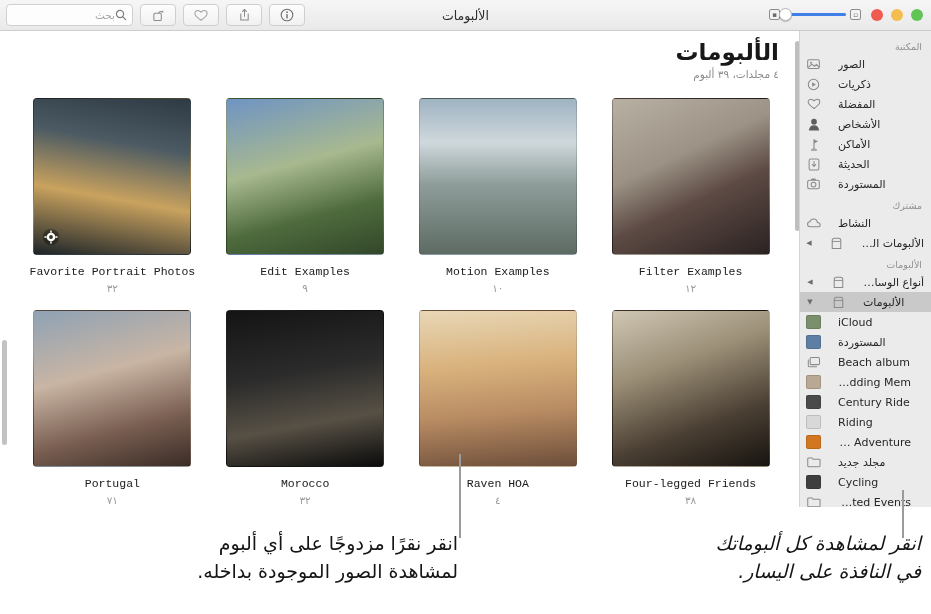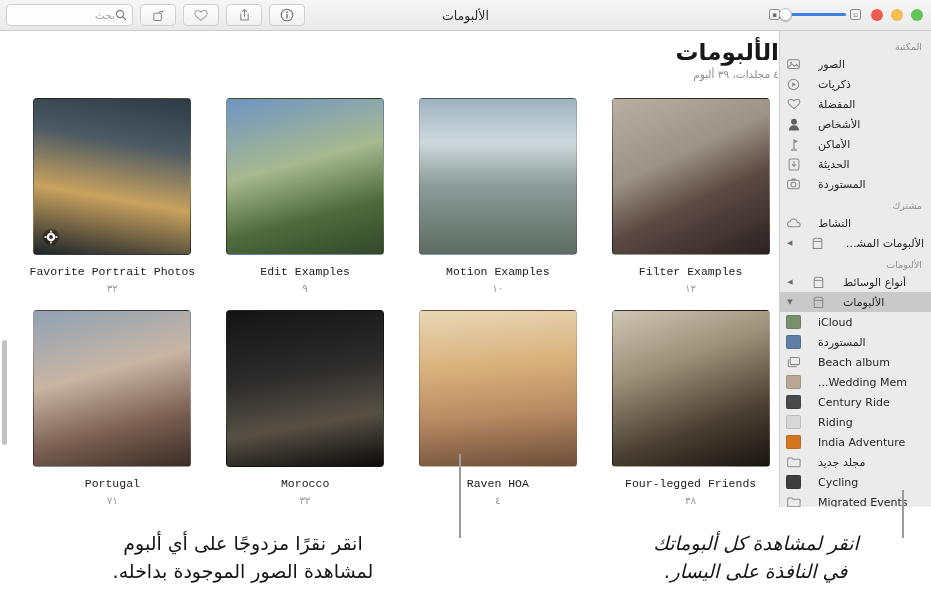--- a/index.html
+++ b/index.html
@@ -60,21 +60,21 @@
   .search-box .ph { font-size: 10.5px; color: #a6a6a6; }
   .tb-btn {
     width: 36px; height: 22px; background: linear-gradient(#fdfdfd, #f1f1f1);
     border: 1px solid #cfcfcf; border-radius: 4px;
     display: flex; align-items: center; justify-content: center;
   }
   .tb-btn svg, .search-box svg { display: block; }
 
   
   .sidebar {
-    position: absolute; right: 0; top: 31px; width: 152px; height: 476px;
+    position: absolute; right: 0; top: 31px; width: 132px; height: 476px;
     background: #ebebeb; border-left: 1px solid #d3d3d3;
     direction: rtl; overflow: hidden; padding-top: 4px;
   }
   .sb-header {
     font-size: 9.5px; color: #909090; padding: 6px 9px 2px 9px; text-align: right;
   }
   .sb-row {
     height: 20px; display: flex; align-items: center; flex-direction: row-reverse;
     padding: 0 7px 0 6px; gap: 17px; font-size: 11px; color: #272727;
     white-space: nowrap;
@@ -128,21 +128,21 @@
   }
   .left-scroll i { display: block; width: 5px; height: 105px; background: #c2c2c2; border-radius: 3px; }
 
   
   .callouts {
     position: absolute; left: 0; top: 507px; width: 931px; height: 107px;
     background: #ffffff;
   }
   .callout-line { position: absolute; width: 2px; background: #9b9b9b; }
   .callout-text {
-    position: absolute; direction: rtl; text-align: center;
+    position: absolute; direction: rtl; text-align: right;
     font-size: 19px; color: #151515; line-height: 1.48;
   }
   .divider-top { position: absolute; left: 0; top: 507px; width: 931px; height: 1px; background: #e2e2e2; }
 </style>
 </head>
 <body>
 
 <div id="app">
 
   <div class="toolbar">

